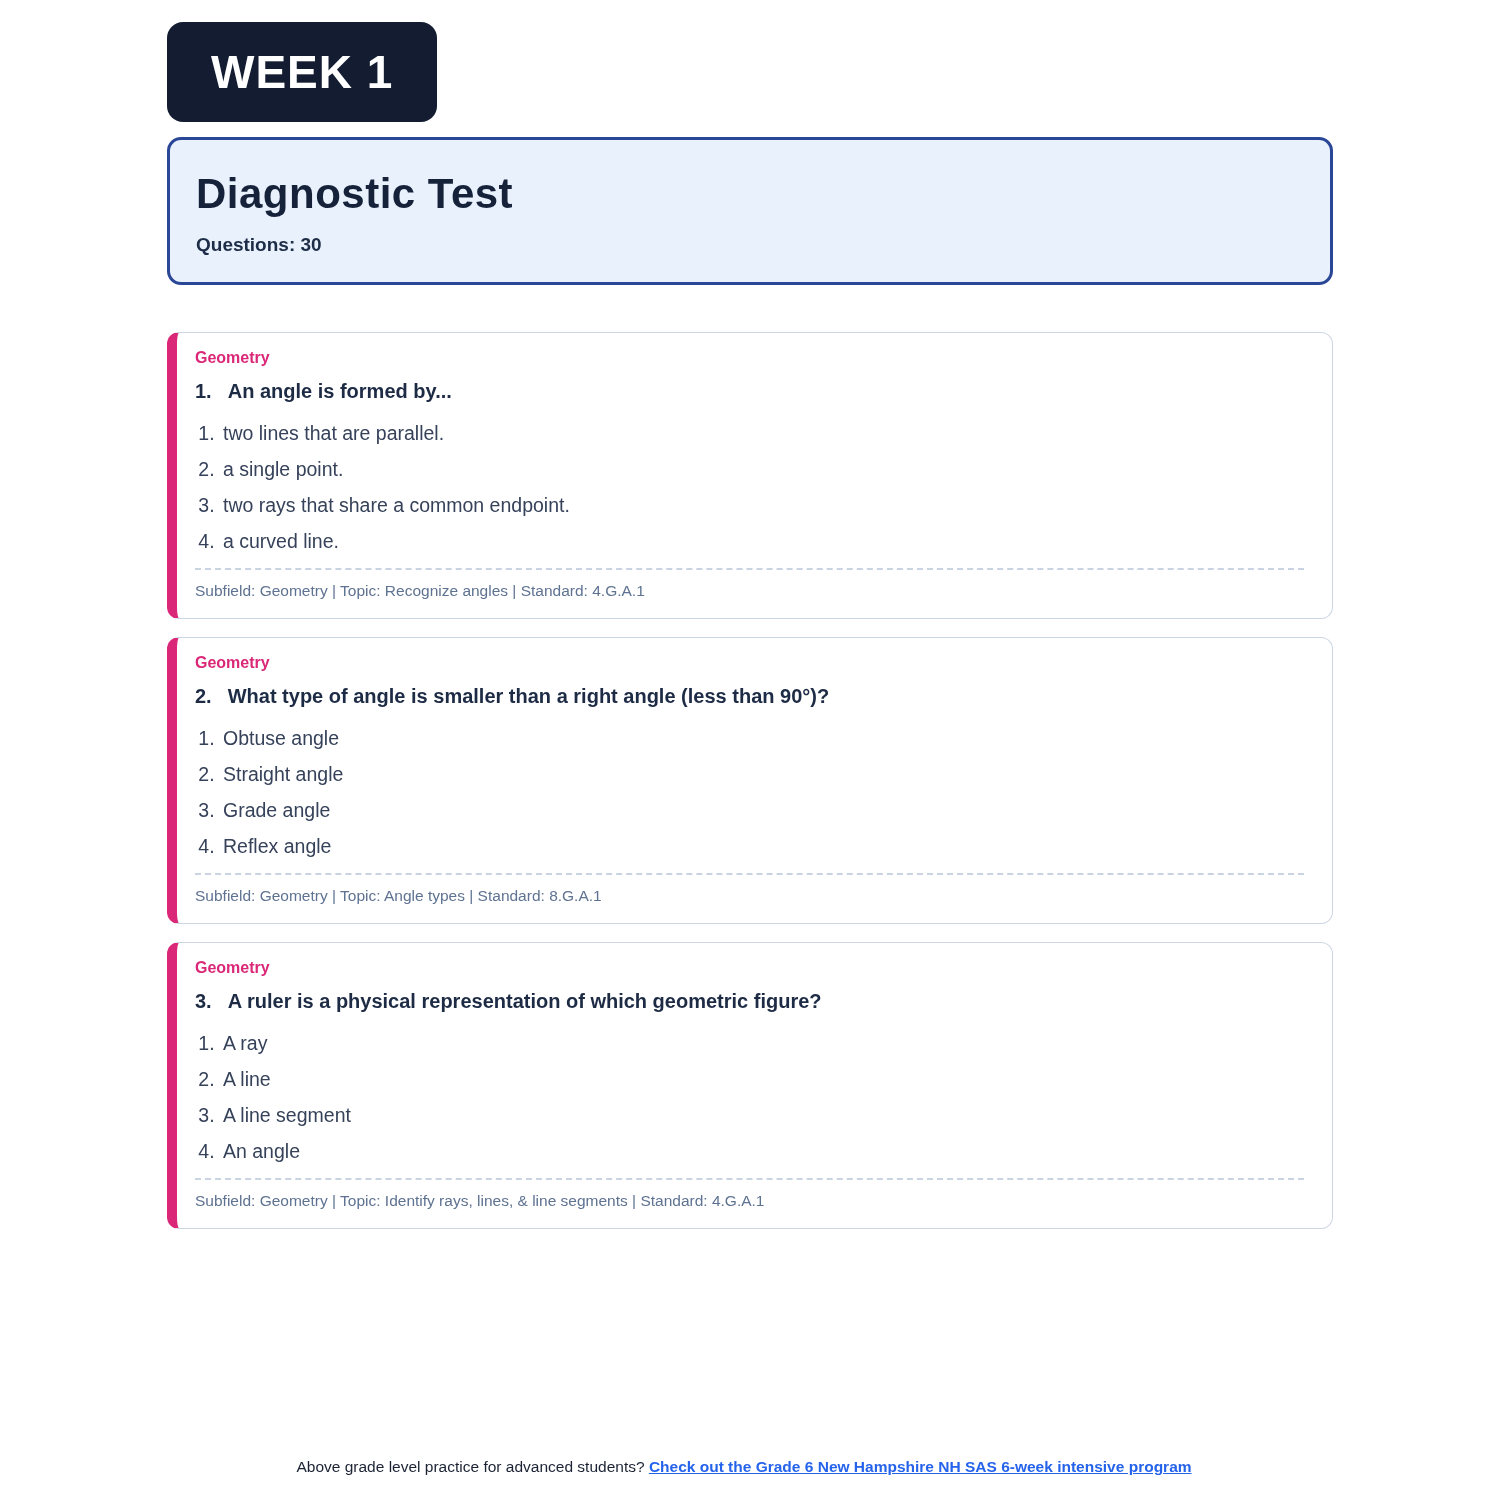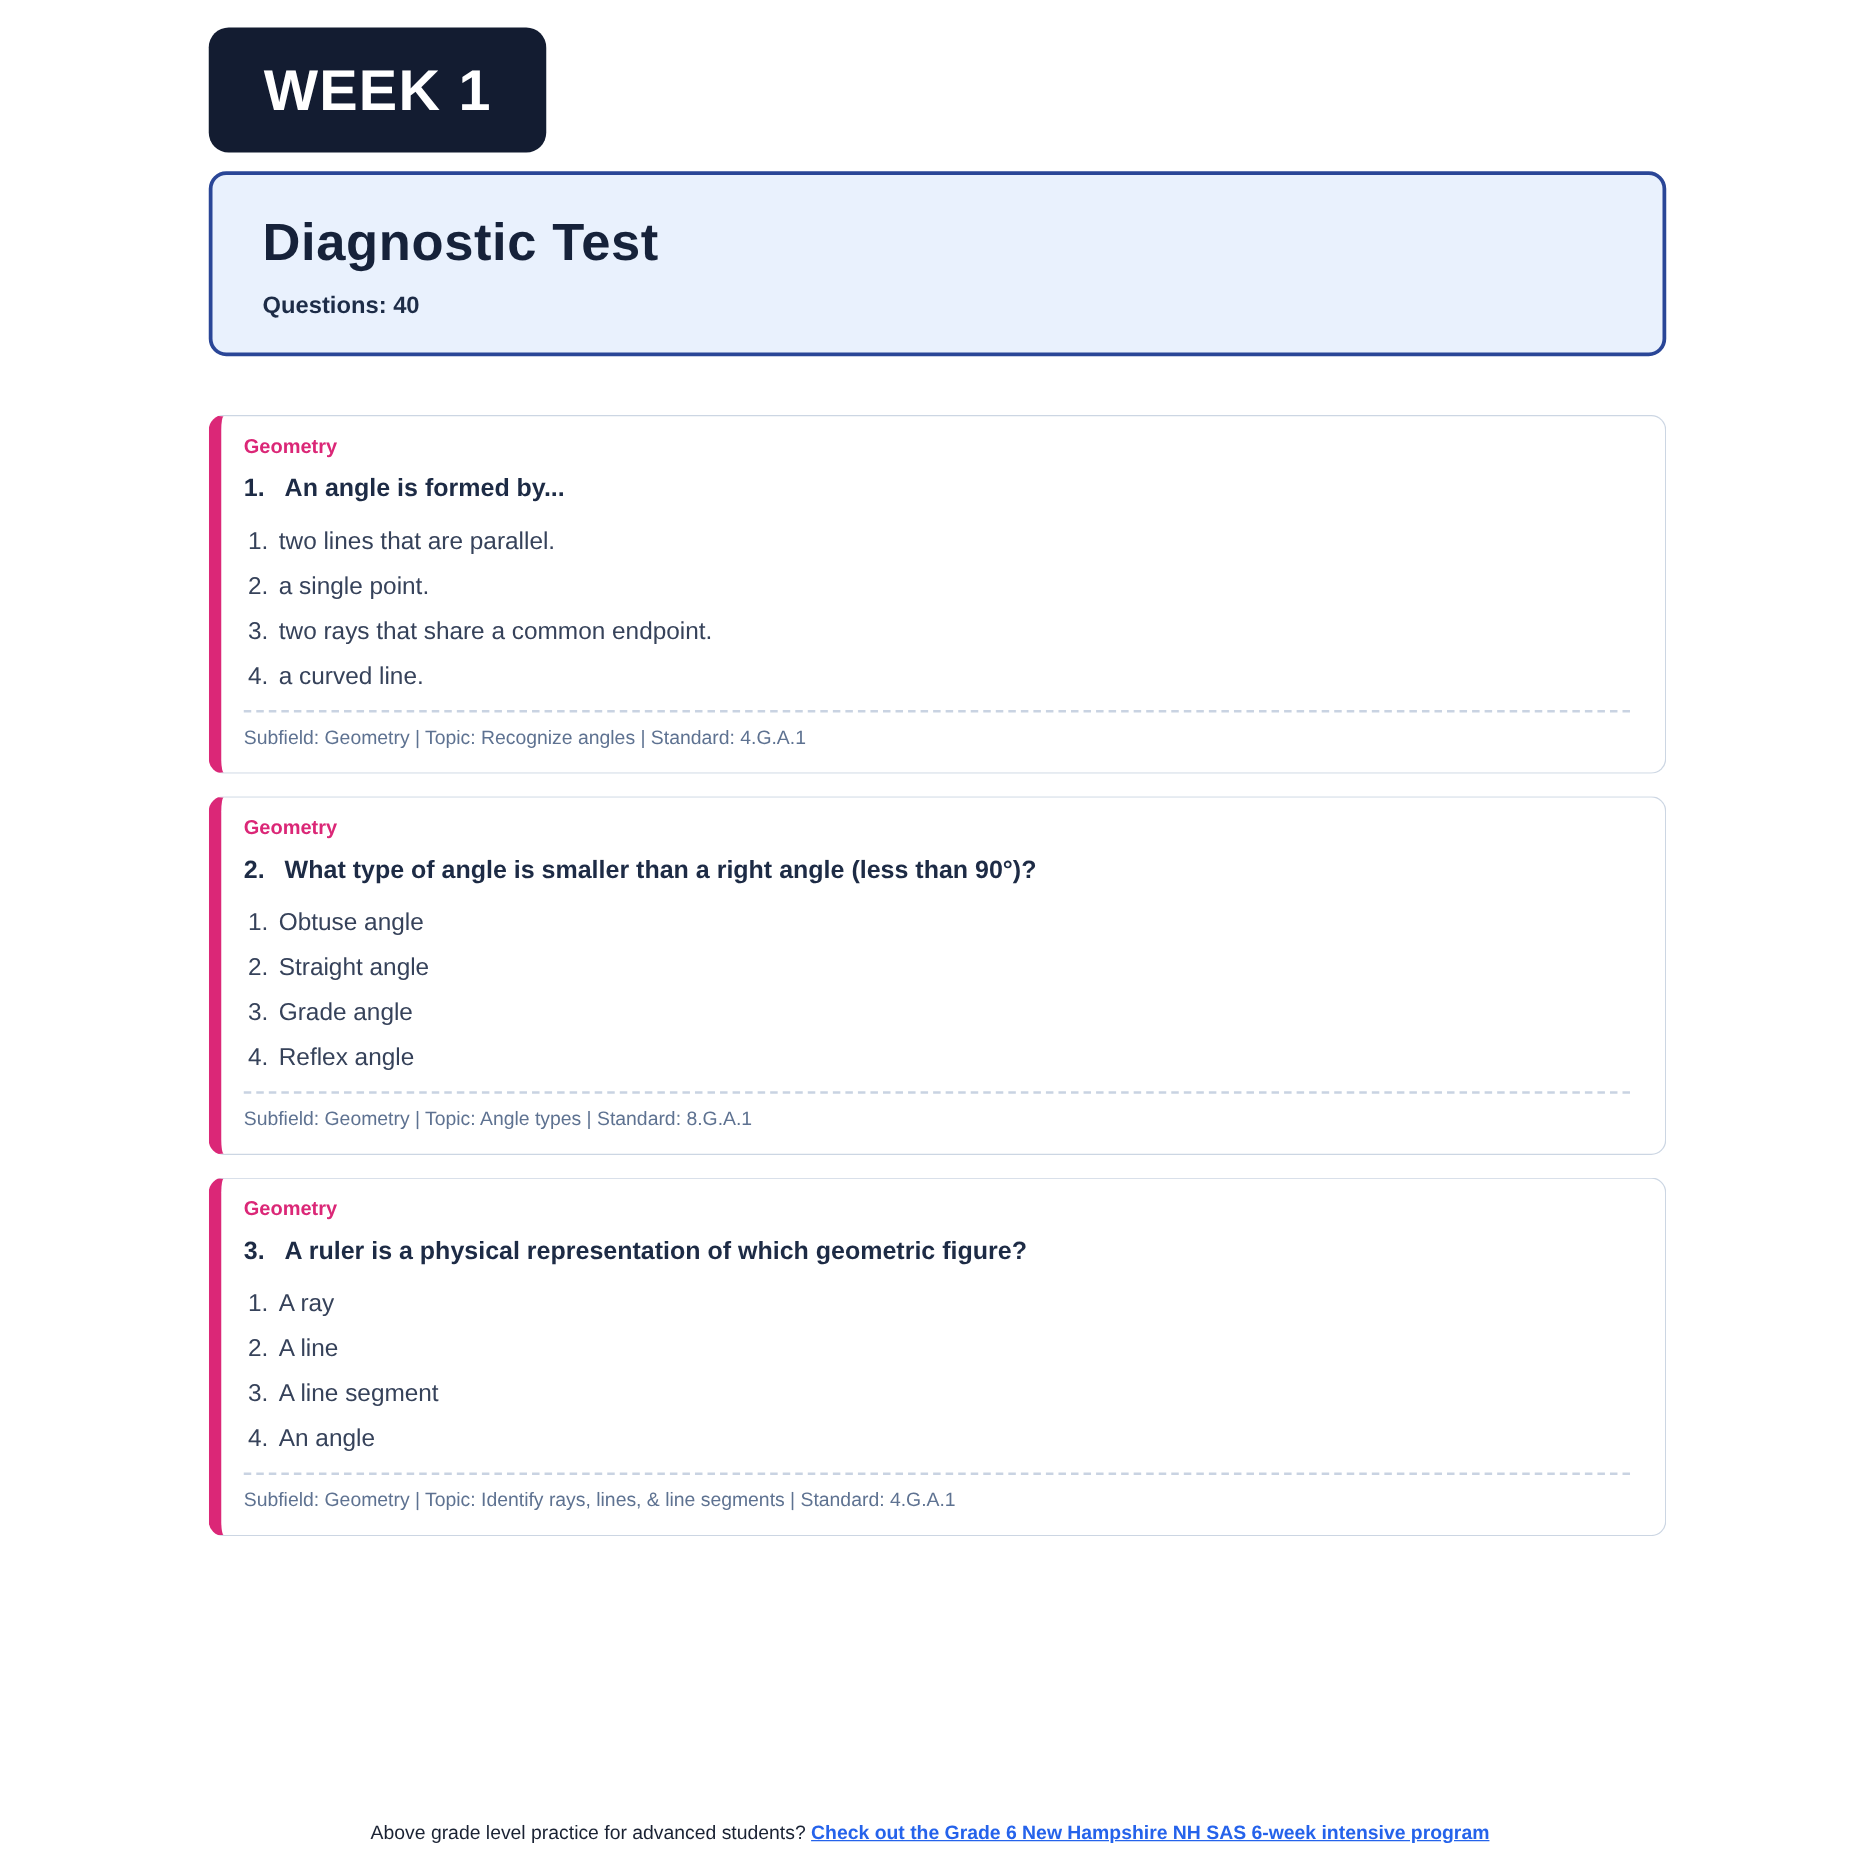--- a/index.html
+++ b/index.html
@@ -22,21 +22,21 @@
   }
   .page{width:1166px;margin:0 auto;padding-top:22px;}
   .week-badge{
     display:inline-block;background:var(--badge-navy);color:#ffffff;
     font-weight:bold;font-size:46px;line-height:1;letter-spacing:1px;
     padding:27px 44px;border-radius:16px;
   }
   .header-panel{
     margin-top:15px;background:var(--panel-bg-blue);
     border:3px solid var(--panel-border-blue);border-radius:14px;
-    padding:22px 40px 26px;
+    padding:22px 26px 26px;
   }
   .page-title{margin:8px 0 0;font-size:42px;font-weight:bold;color:#16223a;letter-spacing:.5px;}
   .question-count{margin-top:16px;font-size:19px;font-weight:bold;color:#1d2c47;}
   .card{
     margin-top:18px;background:#ffffff;
     border:1.5px solid var(--card-border);
     border-left:10px solid var(--accent-pink);
     border-radius:12px;
     padding:16px 28px 14px 18px;
   }
@@ -57,21 +57,21 @@
 </style>
 </head>
 <body>
 
 <div class="page">
 
   <div class="week-badge">WEEK 1</div>
 
   <div class="header-panel">
     <h1 class="page-title">Diagnostic Test</h1>
-    <div class="question-count">Questions: 40</div>
+    <div class="question-count">Questions: 30</div>
   </div>
 
   <section class="card first">
     <div class="subject-label">Geometry</div>
     <div class="question-line">
       <span class="question-number">1.</span><span>An angle is formed by...</span>
     </div>
     <ol class="options">
         <li>two lines that are parallel.</li>
         <li>a single point.</li>

